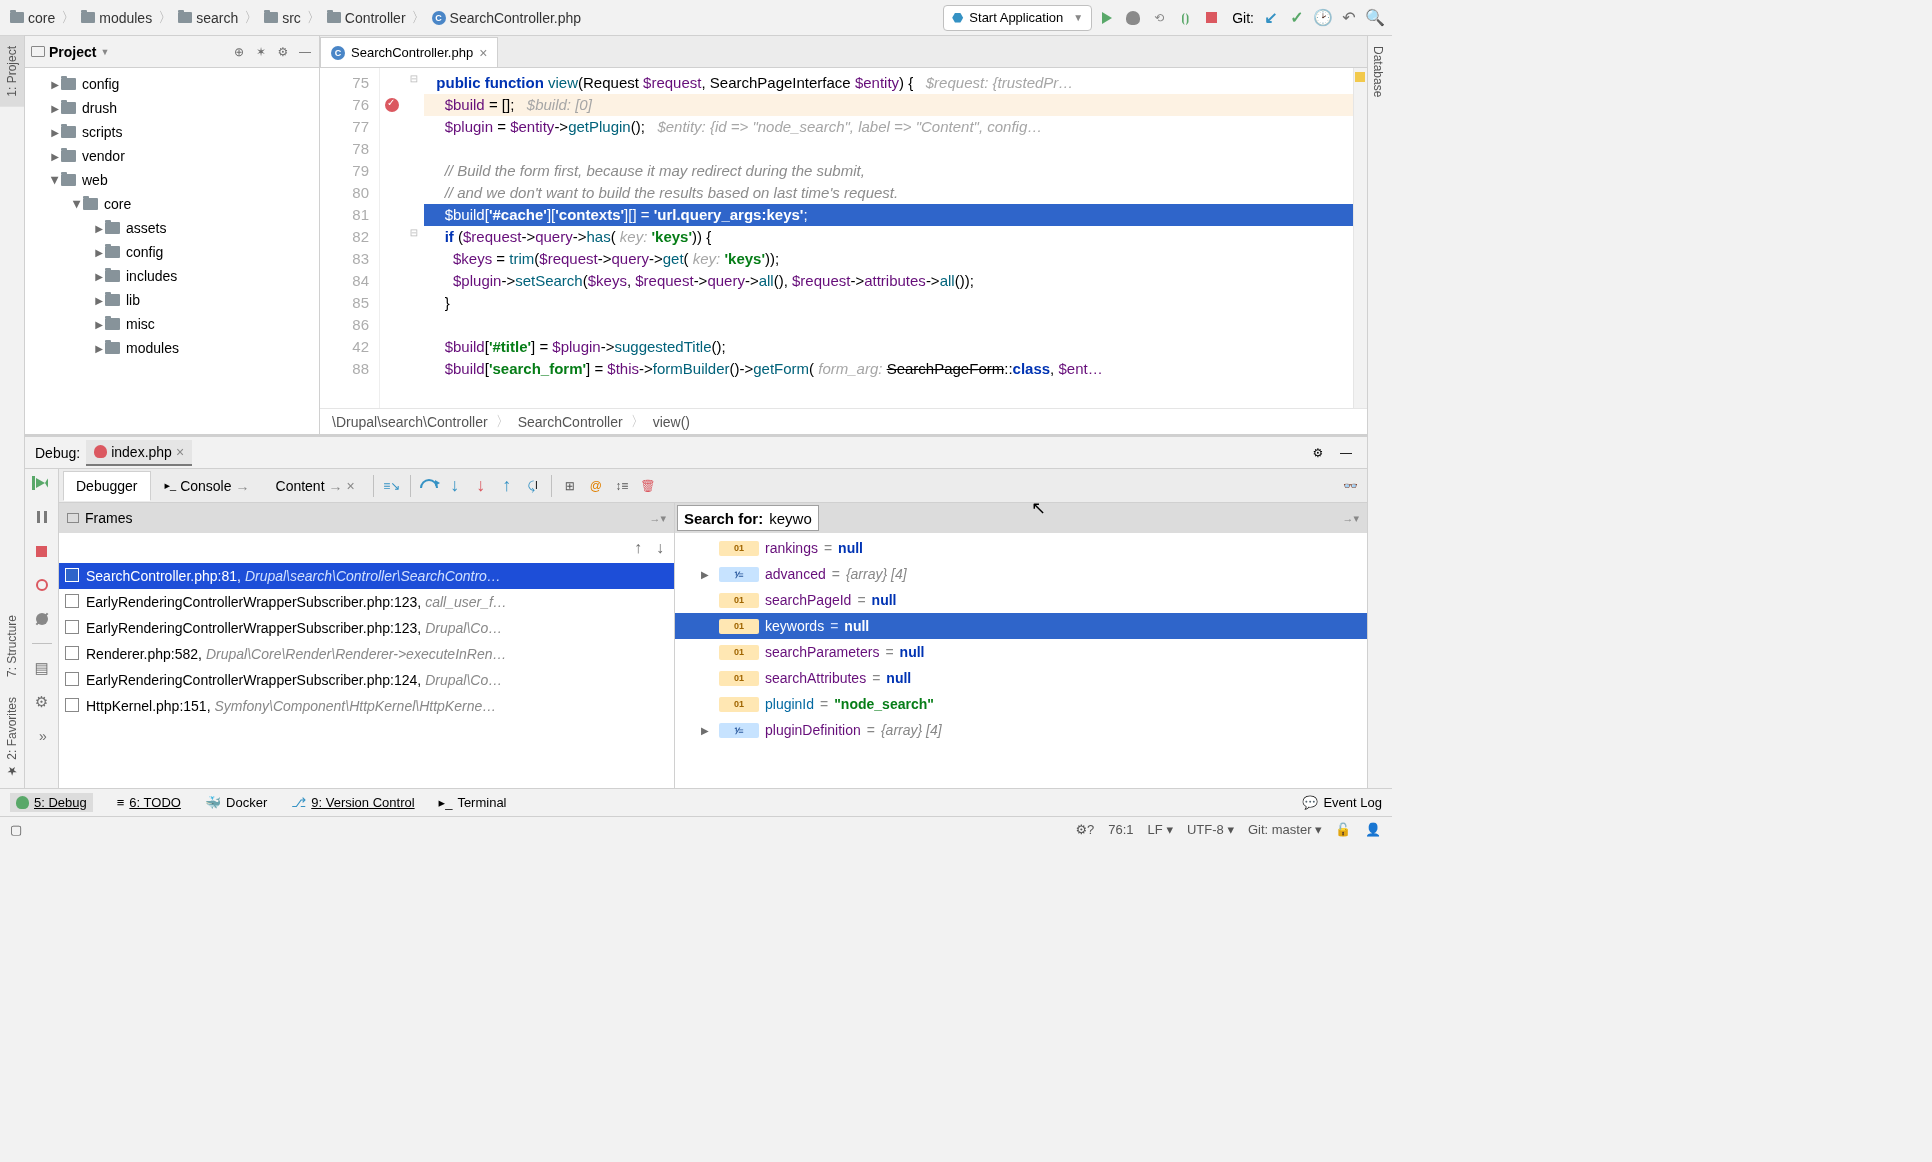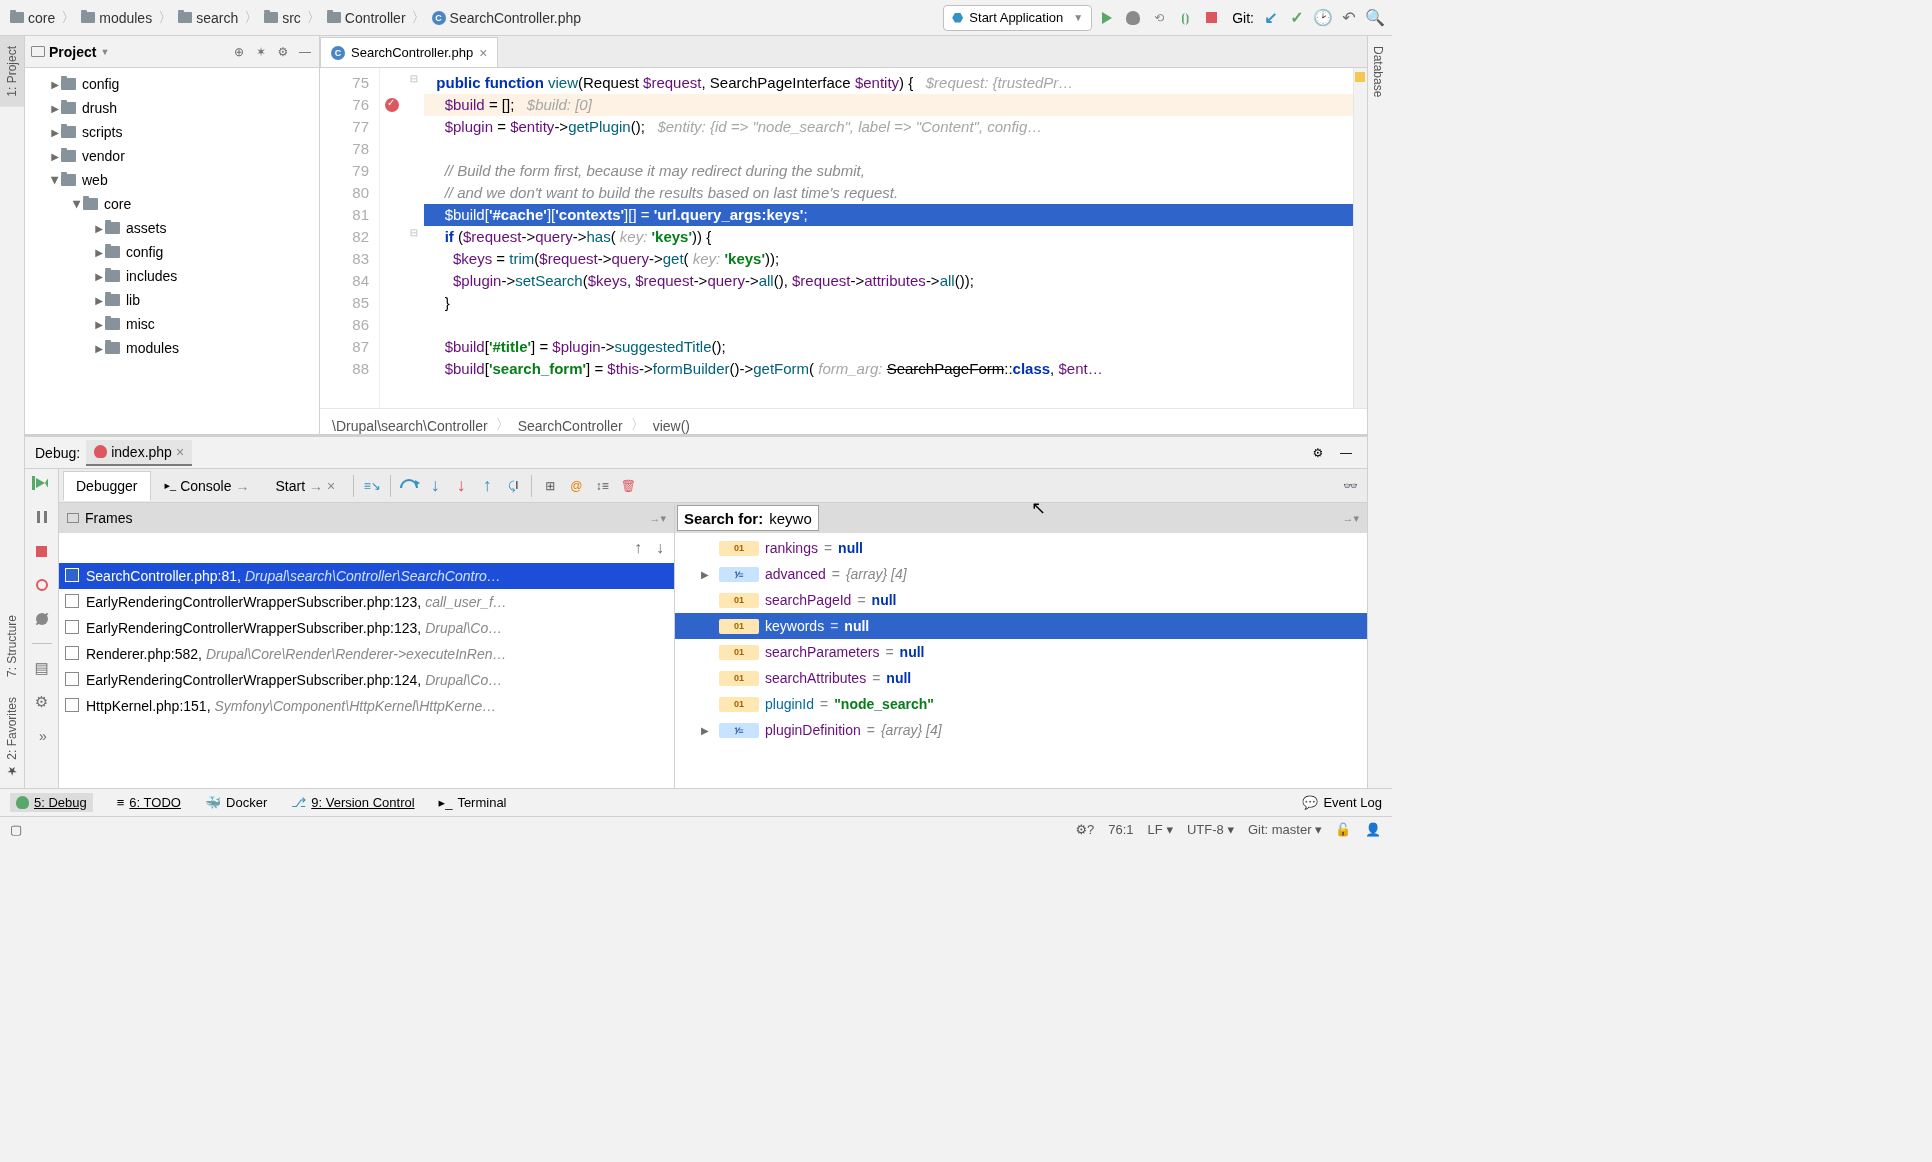--- a/index.html
+++ b/index.html
@@ -70,21 +70,21 @@
 .fn { color:#00627a; }
 .var { color:#660e7a; }
 .str { color:#067d17; font-weight:bold; }
 .cmt { color:#8c8c8c; font-style:italic; }
 .hint { color:#a6a6a6; font-style:italic; }
 .hl-line .kw,.hl-line .fn,.hl-line .var,.hl-line .str,.hl-line .cmt,.hl-line .hint { color:#fff; }
 .strike { text-decoration:line-through; }
 .err-stripe { width:14px; background:#f2f2f2; position:relative; border-left:1px solid #e5e5e5; }
 .warn-mark { position:absolute; width:10px; height:10px; background:#f2c94c; right:2px; }
 
-.nav-crumb { height:26px; background:#fff; border-top:1px solid #e5e5e5; display:flex; align-items:flex-end; padding:0 12px; gap:8px; font-size:14px; color:#555; }
+.nav-crumb { height:26px; background:#fff; border-top:1px solid #e5e5e5; display:flex; align-items:center; padding:0 12px; gap:8px; font-size:14px; color:#555; }
 .nav-crumb .sep { color:#bbb; }
 
 
 .debug-panel { height:354px; border-top:3px solid #d0d0d0; background:#f2f2f2; display:flex; flex-direction:column; }
 .debug-hdr { height:32px; display:flex; align-items:center; padding:0 10px; gap:6px; border-bottom:1px solid #d0d0d0; }
 .debug-hdr .lbl { font-size:14px; }
 .debug-cfg-tab { display:flex; align-items:center; gap:4px; padding:4px 8px; background:#e5e5e5; border-bottom:2px solid #7a7a7a; font-size:14px; }
 .bug-small { width:13px; height:13px; background:#db5860; border-radius:50% 50% 40% 40%; }
 .debug-body { flex:1; display:flex; min-height:0; }
 .debug-lrail { width:34px; display:flex; flex-direction:column; align-items:center; padding:4px 0; gap:14px; border-right:1px solid #d0d0d0; }
@@ -328,21 +328,21 @@
                 <div>77</div>
                 <div>78</div>
                 <div>79</div>
                 <div>80</div>
                 <div>81</div>
                 <div>82</div>
                 <div>83</div>
                 <div>84</div>
                 <div>85</div>
                 <div>86</div>
-                <div>87</div>
+                <div>42</div>
                 <div>88</div>
               </div>
             <div class="gutter-marks" id="gmarks">
                 <div class="bp-mark check" style="top: 30px;"></div>
               </div>
             <div class="fold-col" id="fold">
                 <div>⊟</div>
                 <div></div>
                 <div></div>
                 <div></div>
@@ -408,21 +408,21 @@
           </div>
           <div class="debug-content">
             <div class="dc-tabs">
               <div class="dc-tab active">Debugger</div>
               <div class="dc-tab">
                   <span style="font-size:11px">▸_</span>
                   <span>Console</span>
                   <span style="color:#888">→</span>
                 </div>
               <div class="dc-tab">
-                  <span>Start</span>
+                  <span>Content</span>
                   <span style="color:#888">→</span>
                   <span style="color:#888;cursor:pointer">×</span>
                 </div>
               <div class="dc-sep"></div>
               <div class="dc-ibtn" style="color:#3592c4">≡↘</div>
               <div class="dc-sep"></div>
               <div class="dc-ibtn">
                   <div class="step-over"></div>
                 </div>
               <div class="dc-ibtn arrow-dn">↓</div>

